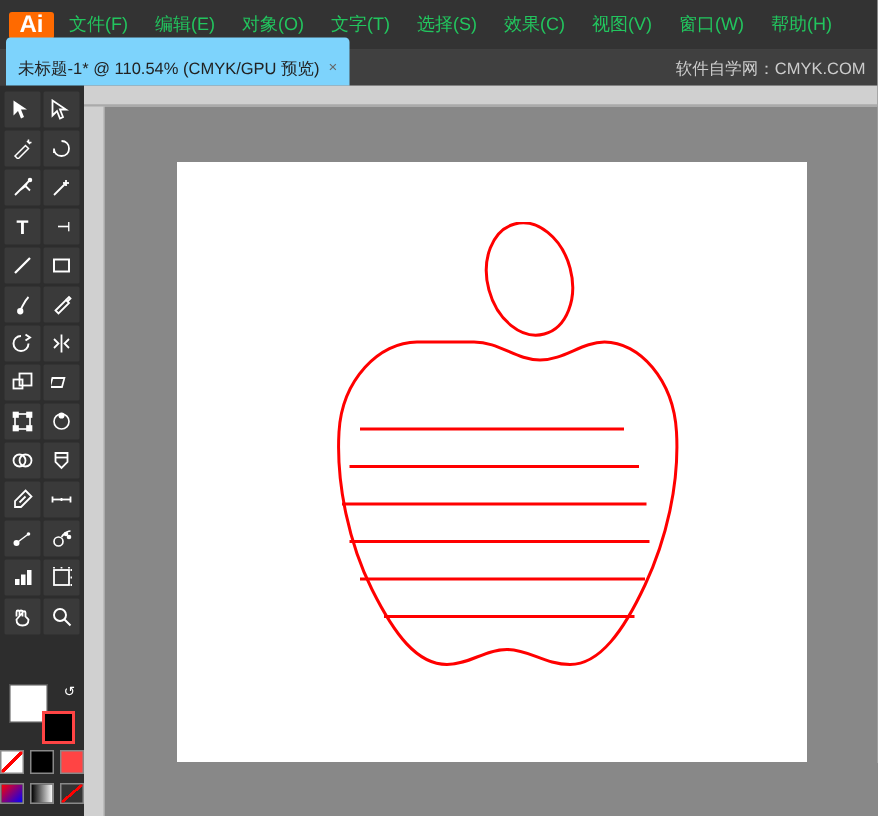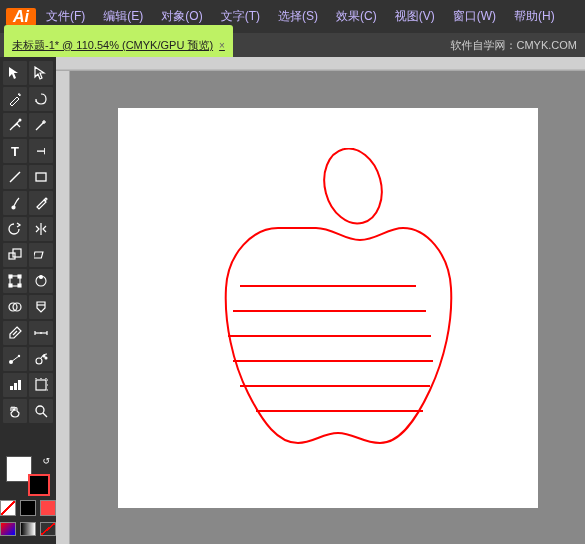--- a/index.html
+++ b/index.html
@@ -22,57 +22,55 @@
       padding: 0 6px;
       gap: 6px;
     }
     #ai-logo {
       width: 30px;
       height: 18px;
       background: #ff6a00;
       color: #fff;
       font-size: 16px;
       font-weight: bold;
-      font-style: italic;
       display: flex;
       align-items: center;
       justify-content: center;
       border-radius: 2px;
     }
     #menu-bar {
       display: flex;
       gap: 10px;
       font-size: 12px;
-      color: #c4b5fd;
+      color: #22c55e;
     }
     .menu-item {
       cursor: pointer;
       padding: 2px 4px;
     }
 
     
     #tabbar {
       display: flex;
       align-items: center;
       background: #404040;
       height: 24px;
       padding-left: 4px;
     }
     .tab {
       display: flex;
       align-items: center;
-      background: #bef264;
+      background: #7dd3fc;
       color: #222;
       font-size: 11px;
       padding: 0 8px;
       height: 40px;
       border-top-left-radius: 3px;
       border-top-right-radius: 3px;
       gap: 6px;
-      text-decoration: underline;
     }
     .tab-close {
       font-size: 10px;
       color: #666;
       cursor: pointer;
     }
     .tab-right-text {
       margin-left: auto;
       margin-right: 8px;
       font-size: 11px;

